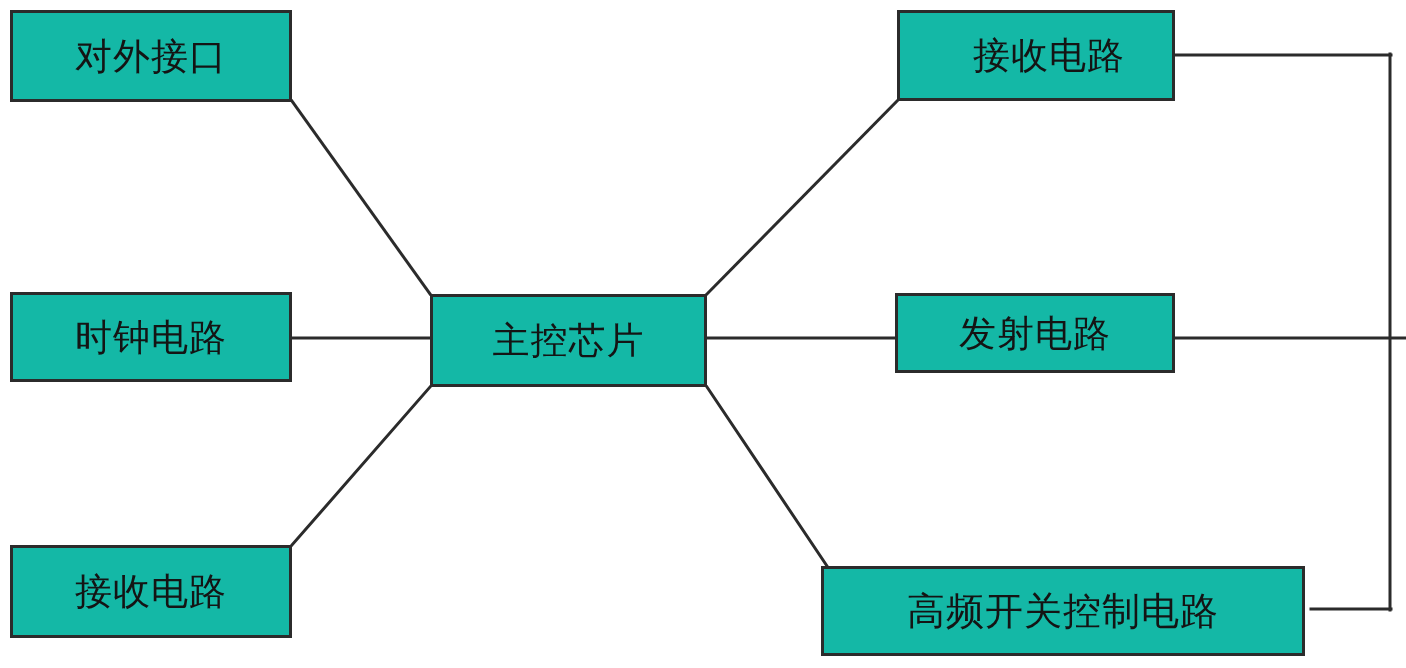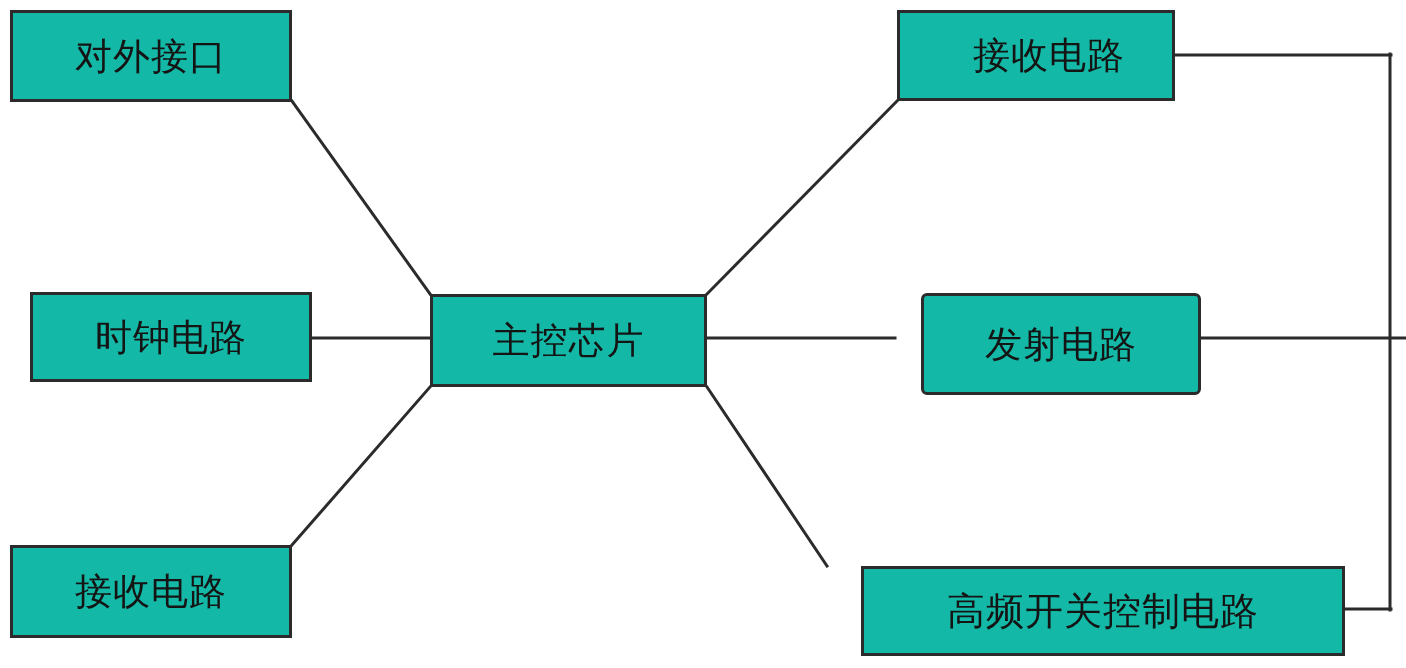--- a/index.html
+++ b/index.html
@@ -38,26 +38,26 @@
   .node-label {
     font-size: 37px;
     line-height: 1;
     color: #141414;
     letter-spacing: 1px;
     white-space: nowrap;
     font-weight: 400;
   }
   
   #node-external-interface { left: 10px;  top: 10px;  width: 282px; height: 92px; }
-  #node-clock-circuit      { left: 10px;  top: 292px; width: 282px; height: 90px; margin-left: 20px; }
+  #node-clock-circuit      { left: 10px;  top: 292px; width: 282px; height: 90px; }
   #node-power-circuit      { left: 10px;  top: 545px; width: 282px; height: 93px; }
   #node-main-control-chip  { left: 430px; top: 294px; width: 277px; height: 93px; }
   #node-receive-circuit    { left: 897px; top: 10px;  width: 278px; height: 91px; padding-left: 26px; }
-  #node-transmit-circuit   { left: 921px; top: 293px; width: 280px; height: 102px; border-radius: 6px; }
-  #node-hf-switch-circuit  { left: 861px; top: 566px; width: 484px; height: 90px; }
+  #node-transmit-circuit   { left: 895px; top: 293px; width: 280px; height: 80px; }
+  #node-hf-switch-circuit  { left: 821px; top: 566px; width: 484px; height: 90px; }
   #node-hf-switch-circuit .node-label { font-size: 38px; }
 </style>
 </head>
 <body>
 
 <div id="diagram-root">
 
   <svg id="wire-layer" viewBox="0 0 1406 668" width="1406" height="668" xmlns="http://www.w3.org/2000/svg">
     <g stroke="#2b2b2b" stroke-width="3" fill="none" stroke-linecap="square">
 

